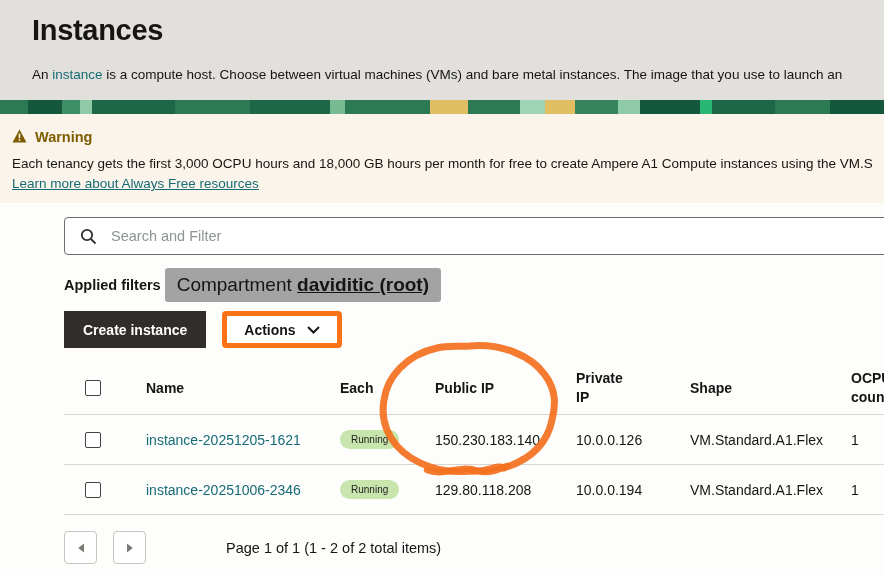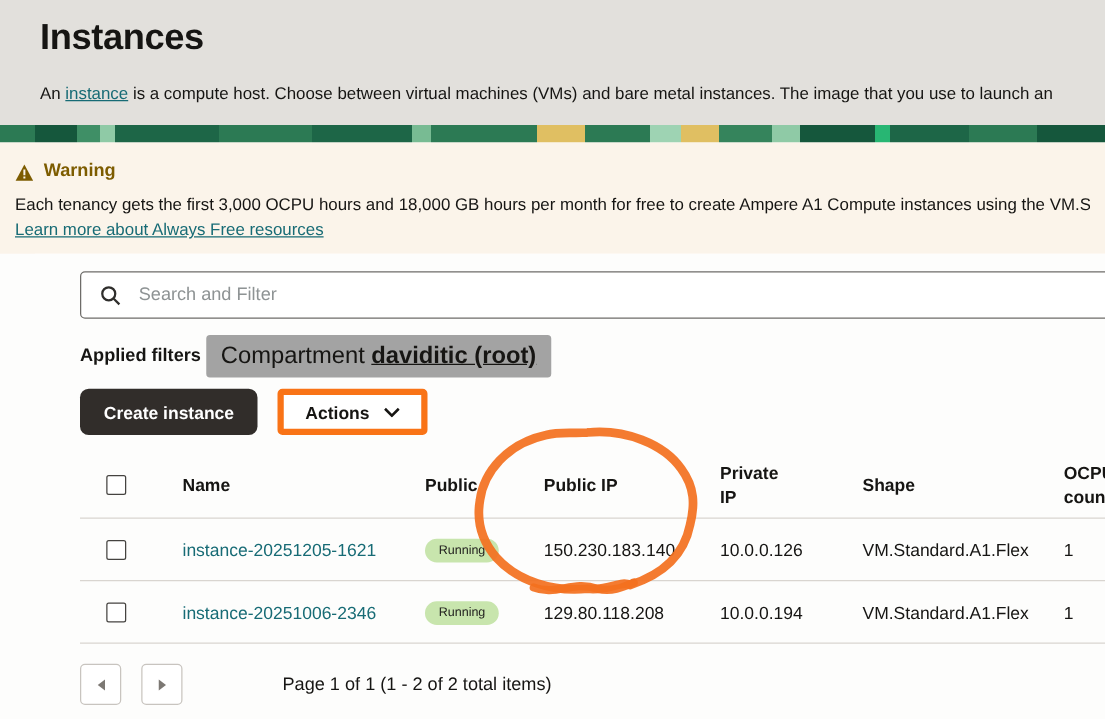--- a/index.html
+++ b/index.html
@@ -7,35 +7,35 @@
   body {
     width: 884px; height: 575px; overflow: hidden; position: relative;
     background: #fdfdfc; color: #161513;
     font-family: "Liberation Sans", sans-serif;
   }
 
   
   .header { background:#e2e0dc; height:100px; padding:14px 0 0 32px; }
   .page-title { font-size:29px; font-weight:bold; margin:0; letter-spacing:-0.3px; }
   .desc { margin-top:20px; font-size:13.5px; white-space:nowrap; overflow:hidden; }
-  .tlink { color:#176b75; text-decoration:underline; cursor:pointer; }
+  .tlink { color:#176b75; cursor:pointer; }
 
   
   .banner { height:14px;
     background: linear-gradient(90deg,
       #2c7a54 0 28px, #15573c 28px 62px, #3f8f66 62px 80px, #8fcaa6 80px 92px,
       #1d6647 92px 175px, #2c7a54 175px 250px, #1d6647 250px 330px, #78bb93 330px 345px,
       #2c7a54 345px 430px, #e0bf62 430px 468px, #2c7a54 468px 520px, #9ed3b3 520px 545px,
       #e0bf62 545px 575px, #35845c 575px 618px, #8fcaa6 618px 640px, #15573c 640px 700px,
       #28b673 700px 712px, #1d6647 712px 775px, #2c7a54 775px 830px, #15573c 830px 884px);
   }
 
   
   .warning { background:#fbf4ea; height:89px; padding:15px 12px 0 12px; }
-  .warning-head { display:flex; align-items:flex-end; gap:8px; color:#7d5c00;
+  .warning-head { display:flex; align-items:flex-start; gap:8px; color:#7d5c00;
     font-weight:bold; font-size:14.5px; }
   .warning-body { margin-top:11px; font-size:13.5px; white-space:nowrap; overflow:hidden; }
   .warning-link { display:inline-block; margin-top:5px; font-size:13.5px;
     color:#176b75; text-decoration:underline; cursor:pointer; }
 
   
   .content { padding:14px 0 0 36px; background:#fdfdfc;margin-left:28px; }
 
   .search-box { width:870px; height:38px; border:1px solid #6e6c69; border-radius:4px;
     background:#fff; display:flex; align-items:center; padding-left:15px; gap:12px; }
@@ -43,21 +43,21 @@
     font-size:14.5px; color:#161513; background:transparent; }
   .search-box input::placeholder { color:#8e9394; }
 
   .filters-row { margin-top:16px; height:28px; display:flex; align-items:center; gap:4px; }
   .filters-label { font-weight:bold; font-size:14.5px; }
   .chip { background:#a3a3a3; border-radius:3px; padding:6px 12px; font-size:19px;
     cursor:pointer; }
   .chip-value { font-weight:bold; text-decoration:underline; }
 
   .toolbar { margin-top:12px; display:flex; gap:16px; }
-  .btn-primary { background:#312d2a; color:#fff; border:none; border-radius:7px;
+  .btn-primary { background:#312d2a; color:#fff; border:none; border-radius:0;
     font-family:inherit; font-weight:bold; font-size:14px; padding:0 19px; height:37px;
     cursor:pointer; }
   .btn-secondary { background:#fff; border:5px solid #f97316; border-radius:4px;
     font-family:inherit; font-weight:bold; font-size:14px; color:#161513;
     padding:0 17px; height:37px; display:flex; align-items:center; gap:11px; cursor:pointer; }
 
   
   .table { margin-top:13px; width:867px; }
   .tr { display:grid; grid-template-columns:82px 194px 95px 141px 114px 161px 80px;
     align-items:center; border-bottom:1px solid #d9d5d0; }
@@ -134,21 +134,21 @@
       </span>
     </button>
   </div>
 
   <div class="table">
     <div class="tr thead">
       <div>
           <div class="checkbox"></div>
         </div>
       <div>Name</div>
-      <div>Public</div>
+      <div>Each</div>
       <div>Public IP</div>
       <div class="wrap">Private IP</div>
       <div>Shape</div>
       <div class="wrap">OCPU count</div>
     </div>
 
     <div class="tr trow">
       <div>
           <div class="checkbox"></div>
         </div>

